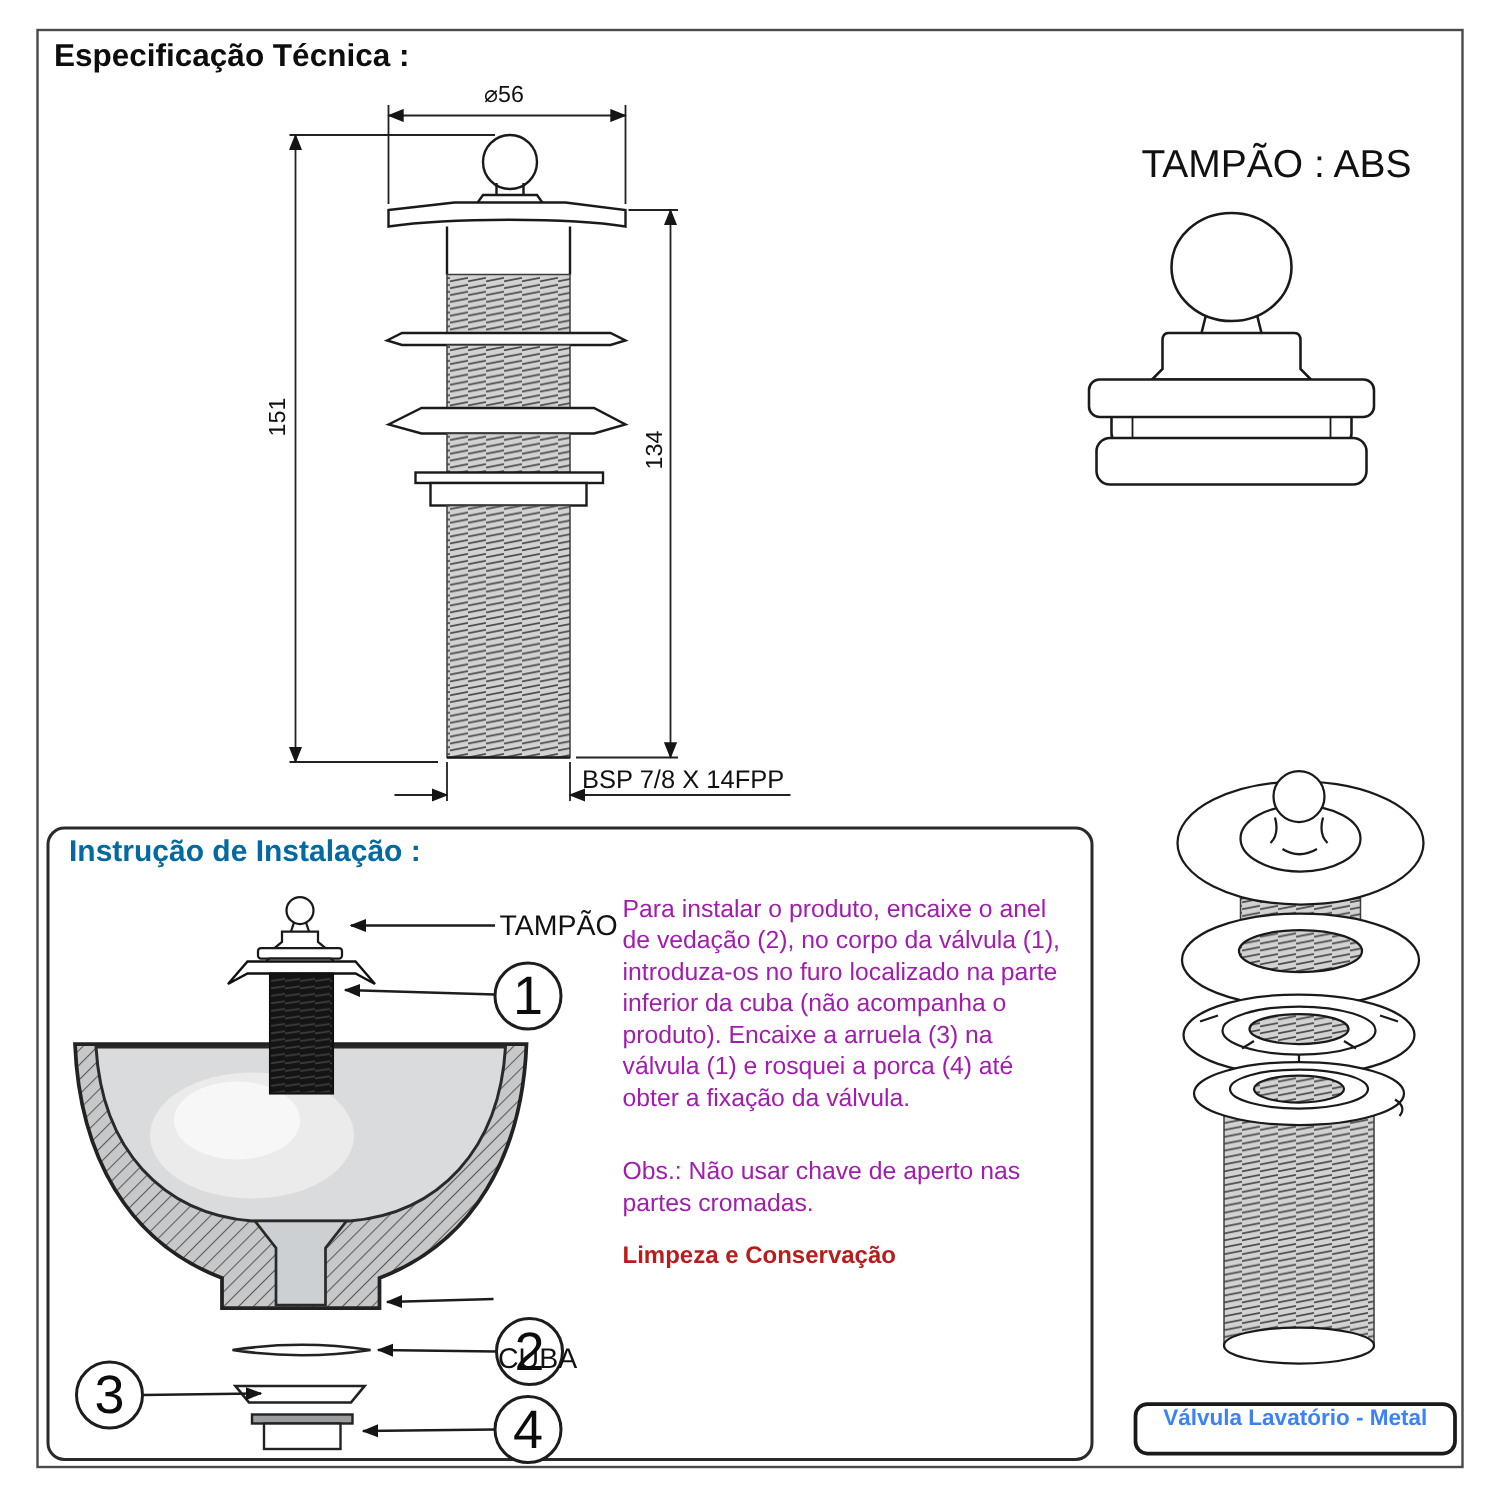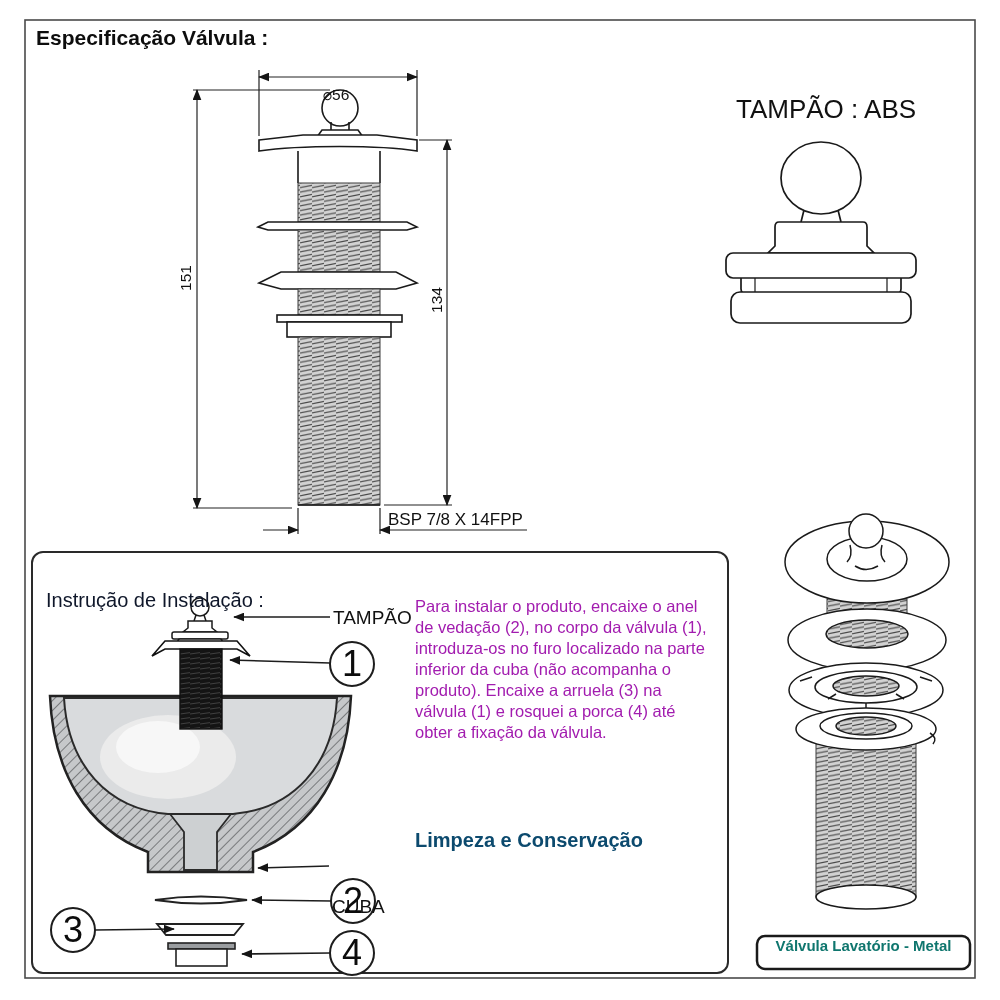--- a/index.html
+++ b/index.html
@@ -3,36 +3,36 @@
 <meta charset="utf-8">
 <style>
   html,body{margin:0;padding:0;background:#ffffff;}
   #page{
     position:relative;width:1000px;height:1000px;background:#ffffff;overflow:hidden;
     font-family:"Liberation Sans","DejaVu Sans",sans-serif;color:#111;
   }
   svg.art{position:absolute;left:0;top:0;z-index:1;}
   .txt{position:absolute;z-index:2;white-space:nowrap;}
   .title{font-weight:bold;font-size:21px;color:#0d0d0d;}
-  .title2{font-weight:normal;font-size:20px;color:#0f172a;margin-top:32px;}
+  .title2{font-weight:bold;font-size:20px;color:#0369a1;}
   .dim{font-size:15.5px;color:#111;}
   .dim-rot{transform:rotate(-90deg);transform-origin:center;}
   .big-label{font-size:26px;color:#111;text-align:center;}
   .part-label{font-size:19px;color:#111;}
   .callout{
     width:44px;height:44px;display:flex;align-items:center;justify-content:center;
     font-size:36px;color:#0c0c0c;line-height:1;
   }
   .para{
     font-size:16.5px;line-height:21px;white-space:pre-line;color:#a21caf;width:318px;
   }
-  .bold-head{font-weight:bold;font-size:20px;color:#0c4a6e;}
+  .bold-head{font-weight:bold;font-size:16px;color:#b91c1c;}
   .footer-label{
     left:757px;top:936px;width:213px;height:19px;display:flex;align-items:center;justify-content:center;
-    font-weight:bold;font-size:15px;color:#0f766e;
+    font-weight:bold;font-size:15px;color:#3b82f6;
   }
   .center{text-align:center;}
 </style>
 </head>
 <body>
 
 <div id="page">
 
   <svg class="art" width="1000" height="1000" viewBox="0 0 1000 1000">
     <defs>
@@ -157,50 +157,52 @@
       <ellipse cx="866" cy="729" rx="70" ry="21" fill="#fff"></ellipse>
       <ellipse cx="866" cy="726" rx="46" ry="13" fill="#fff"></ellipse>
       <path d="M930,733 q8,5 3,11"></path>
       <ellipse cx="866" cy="726" rx="30" ry="9" fill="url(#thr)"></ellipse>
       <ellipse cx="866" cy="897" rx="50" ry="12" fill="#fff"></ellipse>
     </g>
 
     <rect x="757" y="936" width="213" height="33" rx="8" fill="#fff" stroke="#1a1a1a" stroke-width="2.5"></rect>
   </svg>
 
-  <div class="txt title" style="left:36px;top:26px;">Especificação Válvula :</div>
-
-  <div class="txt dim center" style="left:300px;top:54px;width:72px;margin-top:32px;">⌀56</div>
+  <div class="txt title" style="left:36px;top:26px;">Especificação Técnica :</div>
+
+  <div class="txt dim center" style="left:300px;top:54px;width:72px;">⌀56</div>
 
   <div class="txt dim dim-rot" style="left:166px;top:269px;width:40px;text-align:center;">151</div>
 
   <div class="txt dim dim-rot" style="left:417px;top:291px;width:40px;text-align:center;">134</div>
 
   <div class="txt dim" style="left:388px;top:510px;font-size:17px;">BSP 7/8 X 14FPP</div>
 
-  <div class="txt big-label" style="left:721px;top:94px;width:210px;">TAMPÃO : ABS</div>
+  <div class="txt big-label" style="left:746px;top:94px;width:210px;">TAMPÃO : ABS</div>
 
   <div class="txt title2" style="left:46px;top:557px;">Instrução de Instalação :</div>
 
   <div class="txt part-label" style="left:333px;top:607px;">TAMPÃO</div>
 
   <div class="txt part-label" style="left:332px;top:896px;">CUBA</div>
 
   <div class="txt callout" style="left:330px;top:642px;">1</div>
   <div class="txt callout" style="left:331px;top:879px;">2</div>
   <div class="txt callout" style="left:51px;top:908px;">3</div>
   <div class="txt callout" style="left:330px;top:931px;">4</div>
 
   <div class="txt para" style="left:415px;top:596px;">Para instalar o produto, encaixe o anel
 de vedação (2), no corpo da válvula (1),
 introduza-os no furo localizado na parte
 inferior da cuba (não acompanha o
 produto). Encaixe a arruela (3) na
 válvula (1) e rosquei a porca (4) até
 obter a fixação da válvula.</div>
 
+  <div class="txt para" style="left:415px;top:771px;">Obs.: Não usar chave de aperto nas
+partes cromadas.</div>
 
   <div class="txt bold-head" style="left:415px;top:829px;">Limpeza e Conservação</div>
 
 
   <div class="txt footer-label">Válvula Lavatório - Metal</div>
 
 </div>
 
 </body></html>

